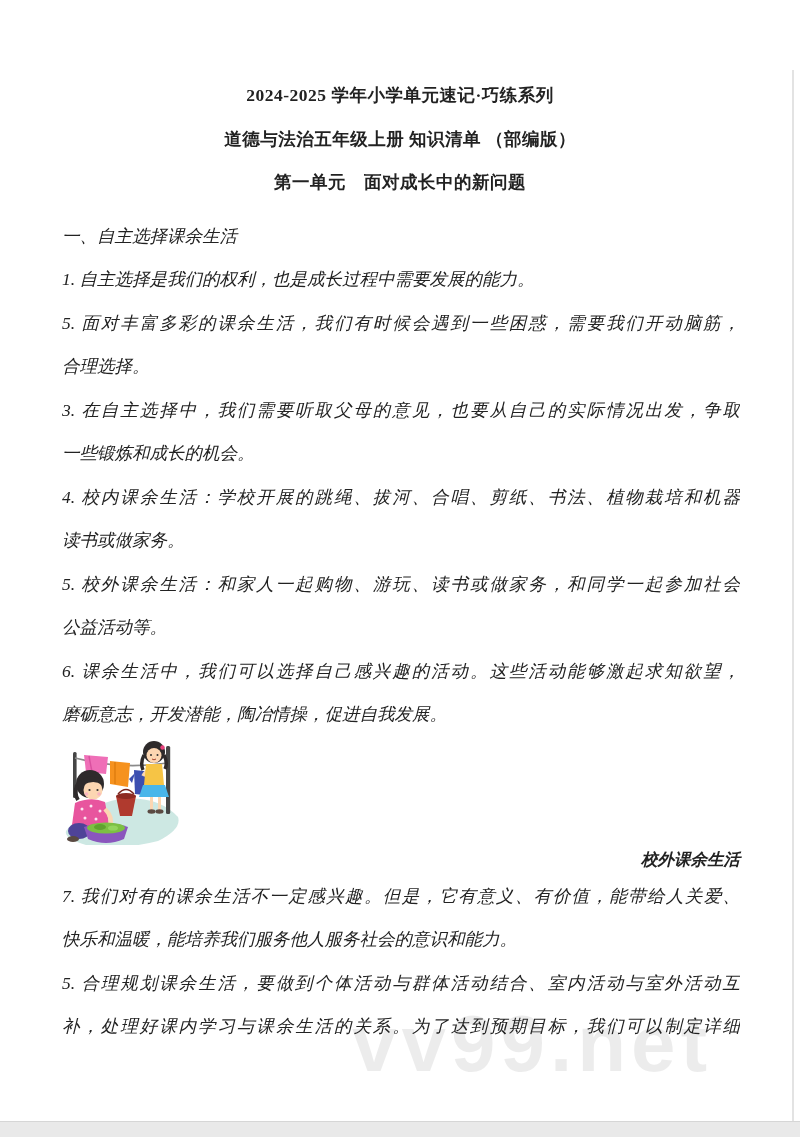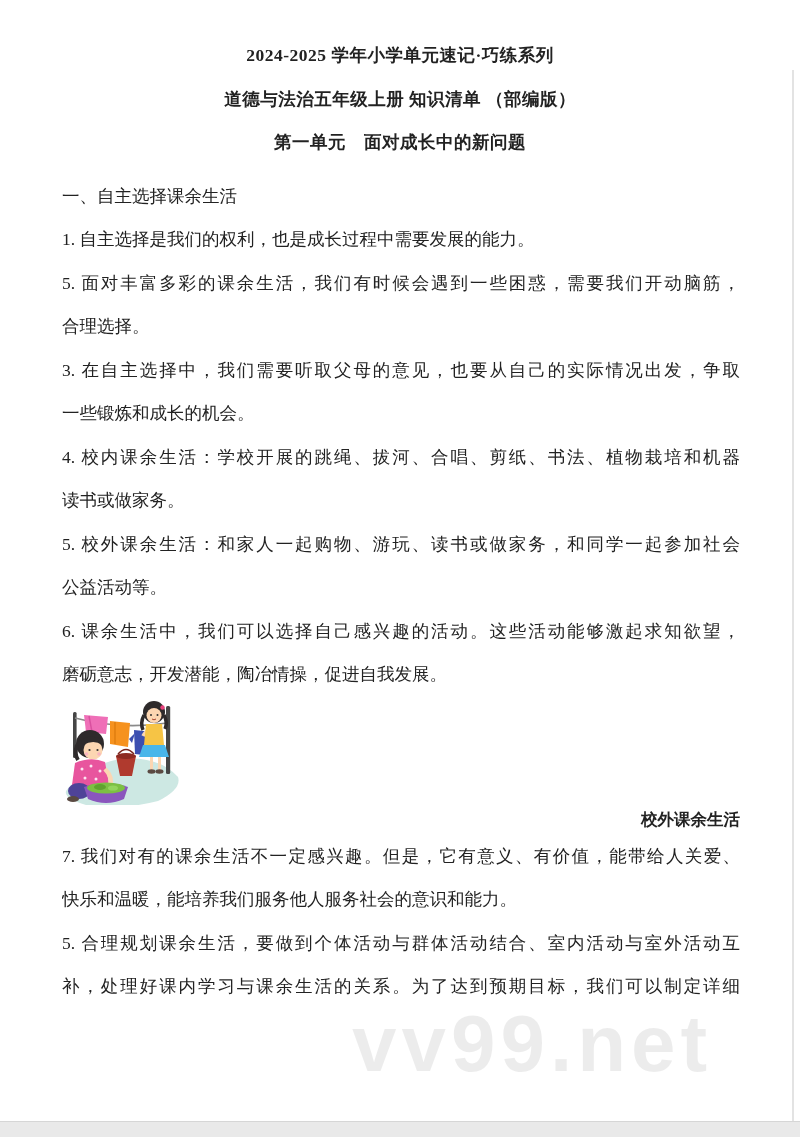--- a/index.html
+++ b/index.html
@@ -6,28 +6,28 @@
   body {
     width:800px; height:1137px;
     background:#ffffff;
     font-family:"Liberation Serif","DejaVu Serif",serif;
     color:#222222;
     position:relative;
     overflow:hidden;
   }
   .page { position:absolute; inset:0; background:#ffffff; z-index:1; }
 
-  .titles { padding-top:34px; }
+  .titles { padding-top:74px; }
   .title-line {
     height:43.5px; line-height:43.5px;
     text-align:center; font-weight:700;
     font-size:17.5px; letter-spacing:0.5px;
   }
 
-  .content { width:678px; margin:10px 0 0 62px; position:relative; z-index:2; }
+  .content { width:678px; margin:10px 0 0 62px; position:relative; z-index:2;font-style:italic; }
   .body-line {
     height:43.5px; line-height:43.5px;
     font-size:17.5px;
     text-align:justify; text-justify:inter-character;
     overflow:hidden; white-space:nowrap;
   }
   .body-line.full { text-align-last:justify; }
 
   .figure { margin:2px 0 0 -4px; height:106px; }
   .figure svg { display:block; }

